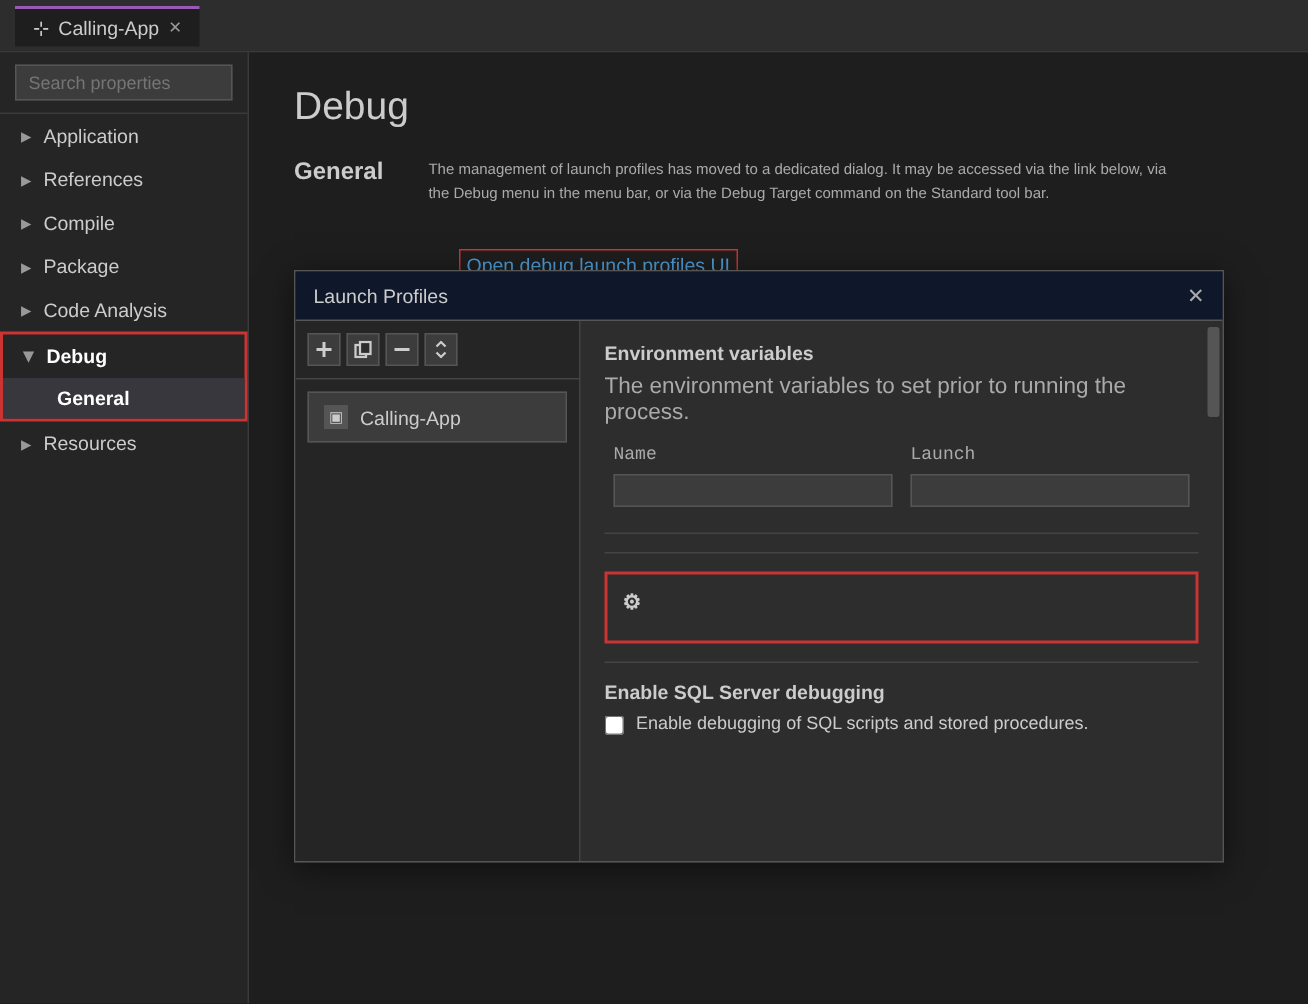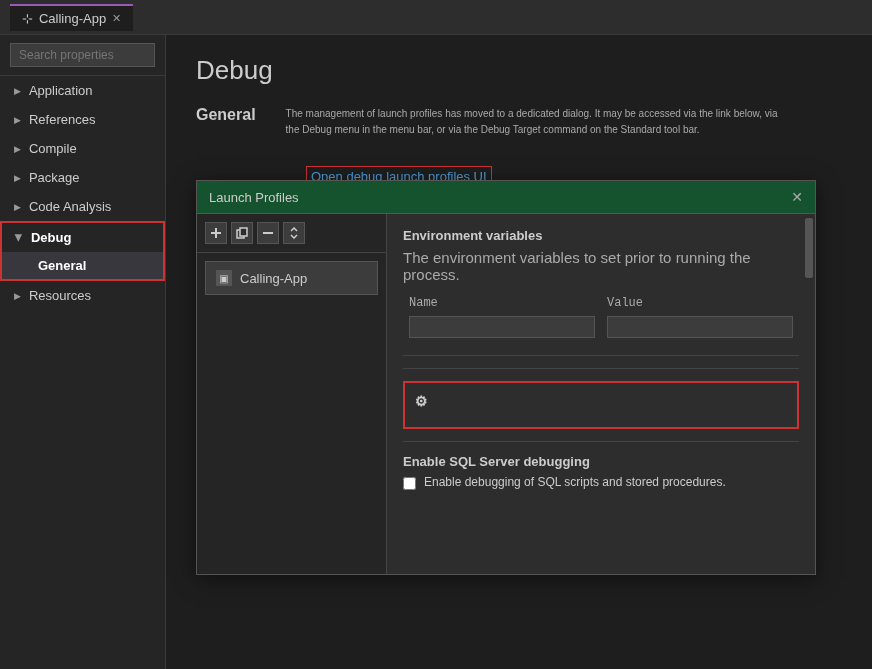--- a/index.html
+++ b/index.html
@@ -145,21 +145,21 @@
     .dialog {
       position: absolute;
       top: 145px;
       left: 30px;
       width: 620px;
       background: #2d2d2d;
       border: 1px solid #555;
       box-shadow: 0 4px 20px rgba(0,0,0,0.5);
     }
     .dialog-title-bar {
-      background: #14532d;
+      background: #0f172a;
       padding: 8px 12px;
       display: flex;
       justify-content: space-between;
       align-items: center;
       border-bottom: 1px solid #555;
     }
     .dialog-title {
       font-size: 13px;
       color: #cccccc;
     }
@@ -421,21 +421,21 @@
 
         <div class="dialog-content" style="position:relative;">
 
           <div>
             <div class="env-section-title">Environment variables</div>
             <div class="env-desc">The environment variables to set prior to running the process.</div>
             <table class="env-table">
               <thead>
                 <tr>
                   <th>Name</th>
-                  <th>Value</th>
+                  <th>Launch</th>
                 </tr>
               </thead>
               <tbody>
                 <tr>
                   <td><input class="env-input" type="text" style=""></td>
                   <td><input class="env-input" type="text" style=""></td>
                 </tr>
               </tbody>
             </table>
           </div>

